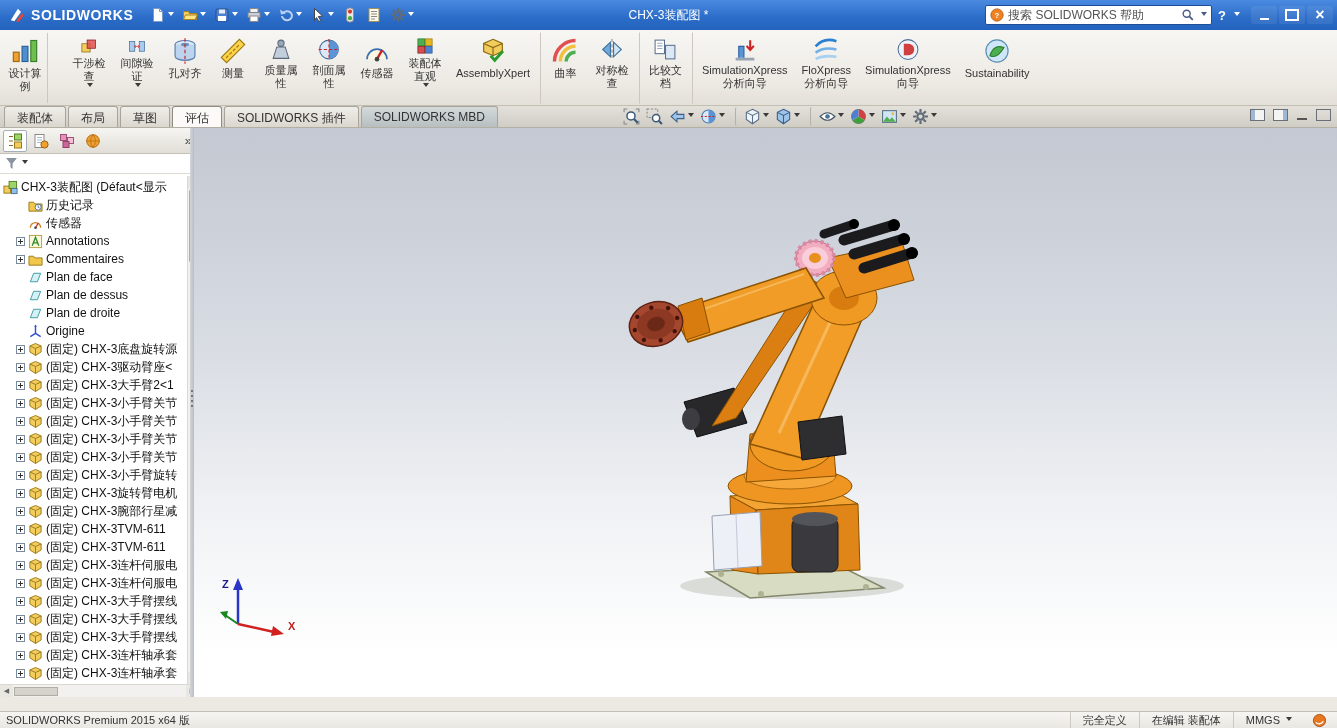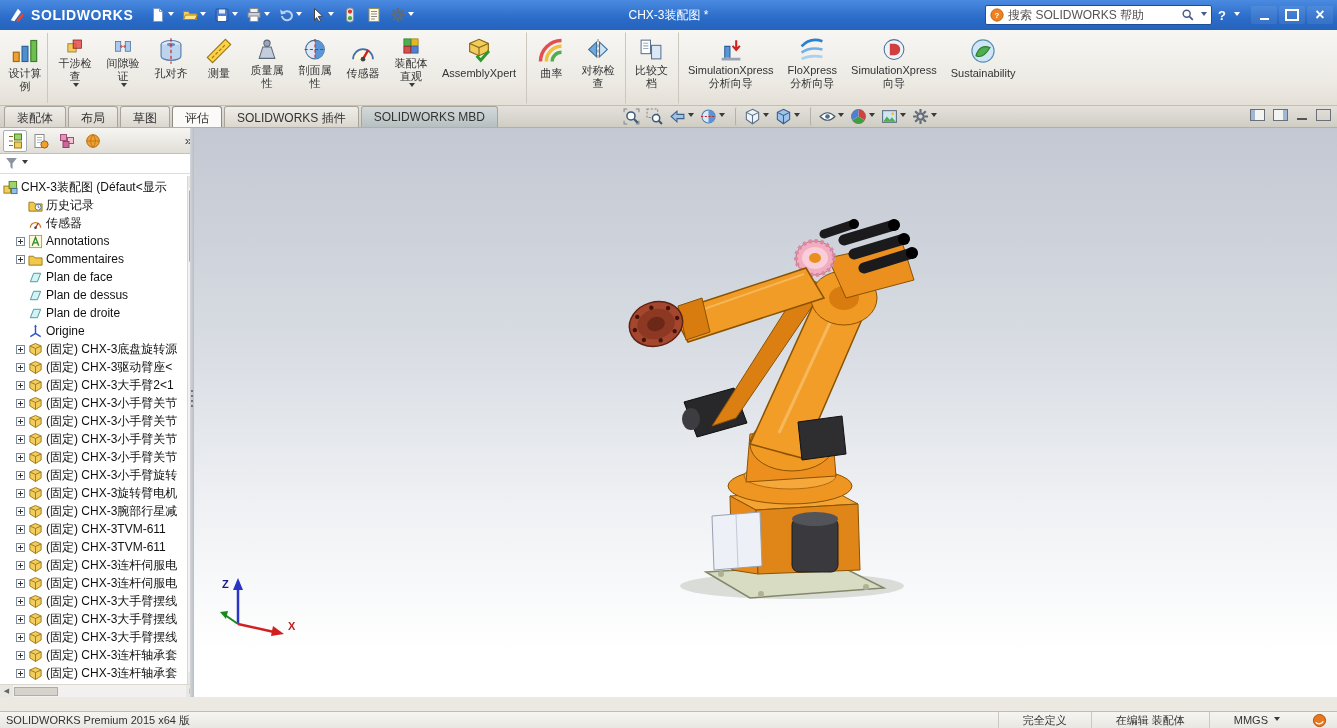--- a/index.html
+++ b/index.html
@@ -26,21 +26,21 @@
 .win-controls{display:flex;gap:2px;margin-left:6px}
 .wc{width:26px;height:18px;display:flex;align-items:center;justify-content:center;border-radius:2px;background:rgba(255,255,255,.08)}
 .wc-min::before{content:"";width:9px;height:2px;background:#fff;display:block;margin-top:7px}
 .wc-max::before{content:"";width:10px;height:8px;border:2px solid #fff;display:block}
 .wc-close::before{content:"×";font-size:16px;line-height:1;color:#fff;font-weight:bold}
 
 #ribbon{position:absolute;top:30px;left:0;right:0;height:76px;background:linear-gradient(#f7f6f3,#edeae4 70%,#e4e0d8);border-bottom:1px solid #c2beb4;display:flex;align-items:stretch;padding:2px 4px 1px 2px}
 .rb-item{display:flex;flex-direction:column;align-items:center;justify-content:flex-start;min-width:48px;padding:4px 6px 13px;font-size:11px;line-height:13px;text-align:center;color:#333;white-space:pre-line;border:1px solid transparent;border-radius:2px}
 .rb-item[data-sep="true"]{border-left:1px solid #ccc8bf;border-radius:0;margin-left:3px;padding-left:9px}
 .rb-ic{width:28px;height:28px;margin-bottom:2px}
-#rb-study{width:46px;min-width:46px;white-space:normal;word-break:break-all;border-right:1px solid #ccc8bf;padding:4px 4px 1px;margin-right:3px}
+#rb-study{width:46px;min-width:46px;white-space:normal;word-break:break-all;border-right:1px solid #ccc8bf;padding:4px 4px 1px;margin-right:17px}
 
 #tabband{position:absolute;top:106px;left:0;right:0;height:22px;background:linear-gradient(#e3e1da,#d0cdc5);border-bottom:1px solid #b3afa5;display:flex;align-items:flex-end;padding-left:4px}
 .ctab{height:21px;padding:3px 12px 4px;border:1px solid #a8a49a;border-bottom:none;border-radius:3px 3px 0 0;background:linear-gradient(#f0eee9,#dbd7cf);margin-right:2px;font-size:12px;color:#333;white-space:nowrap}
 .ctab[data-active="true"]{background:#fbfaf8;border-color:#8f8b81}
 .ctab[data-dark="true"]{background:linear-gradient(#d4dada,#b7bfc1)}
 #headsup{position:absolute;left:620px;top:107px;display:flex;align-items:center}
 .hu-btn{display:flex;align-items:center;padding:1px 3px;border-radius:2px}
 .hu-btn[data-sep="true"]{margin-left:7px;border-left:1px solid #b5b1a7;padding-left:8px}
 .hu-ic{width:17px;height:17px}
 #band-right{position:absolute;right:6px;top:109px;display:flex;gap:8px;align-items:center}
@@ -89,21 +89,21 @@
 #bottomtabs{position:absolute;left:0;right:0;top:726px;height:20px;background:#d8d5cd;border-top:6px solid #6d28d9;display:flex;align-items:stretch}
 .bt-nav{width:14px;display:flex;align-items:center;justify-content:center;color:#777;font-size:7px;border-right:1px solid #c7c4bb;background:#e2dfd8}
 .bt-prev::before{content:"◀"}
 .bt-next::before{content:"▶"}
 .btab{padding:0 12px;display:flex;align-items:center;font-size:11px;background:linear-gradient(#eceae5,#d5d2ca);border-right:1px solid #b0aca2;color:#333;white-space:nowrap}
 .btab[data-active="true"]{background:#fdfdfb}
 .bt-fill{flex:1;background:linear-gradient(#2c5098,#16306b)}
 
 #statusbar{position:absolute;left:0;right:0;top:711px;height:17px;background:linear-gradient(#f6f5f2,#e9e7e1);border-top:1px solid #c2beb4;display:flex;align-items:center;font-size:11px;color:#333;padding:0 6px}
 .st-right{margin-left:auto;display:flex;align-items:center}
-.st-item{padding:0 24px;border-left:1px solid #ccc9c0;display:flex;align-items:center;gap:4px;height:16px;white-space:nowrap}
+.st-item{padding:0 12px;border-left:1px solid #ccc9c0;display:flex;align-items:center;gap:4px;height:16px;white-space:nowrap}
 .st-badge{width:15px;height:15px;margin:0 4px 0 8px}
 .flt-ic{width:13px;height:13px}
 </style>
 </head>
 <body>
 
 <svg width="0" height="0" style="position:absolute" aria-hidden="true">
 <defs>
 <symbol id="ic-dslogo" viewBox="0 0 20 18">
         <path d="M3 15L11 2l3.5 3.5L7 16z" fill="#fff"></path>

